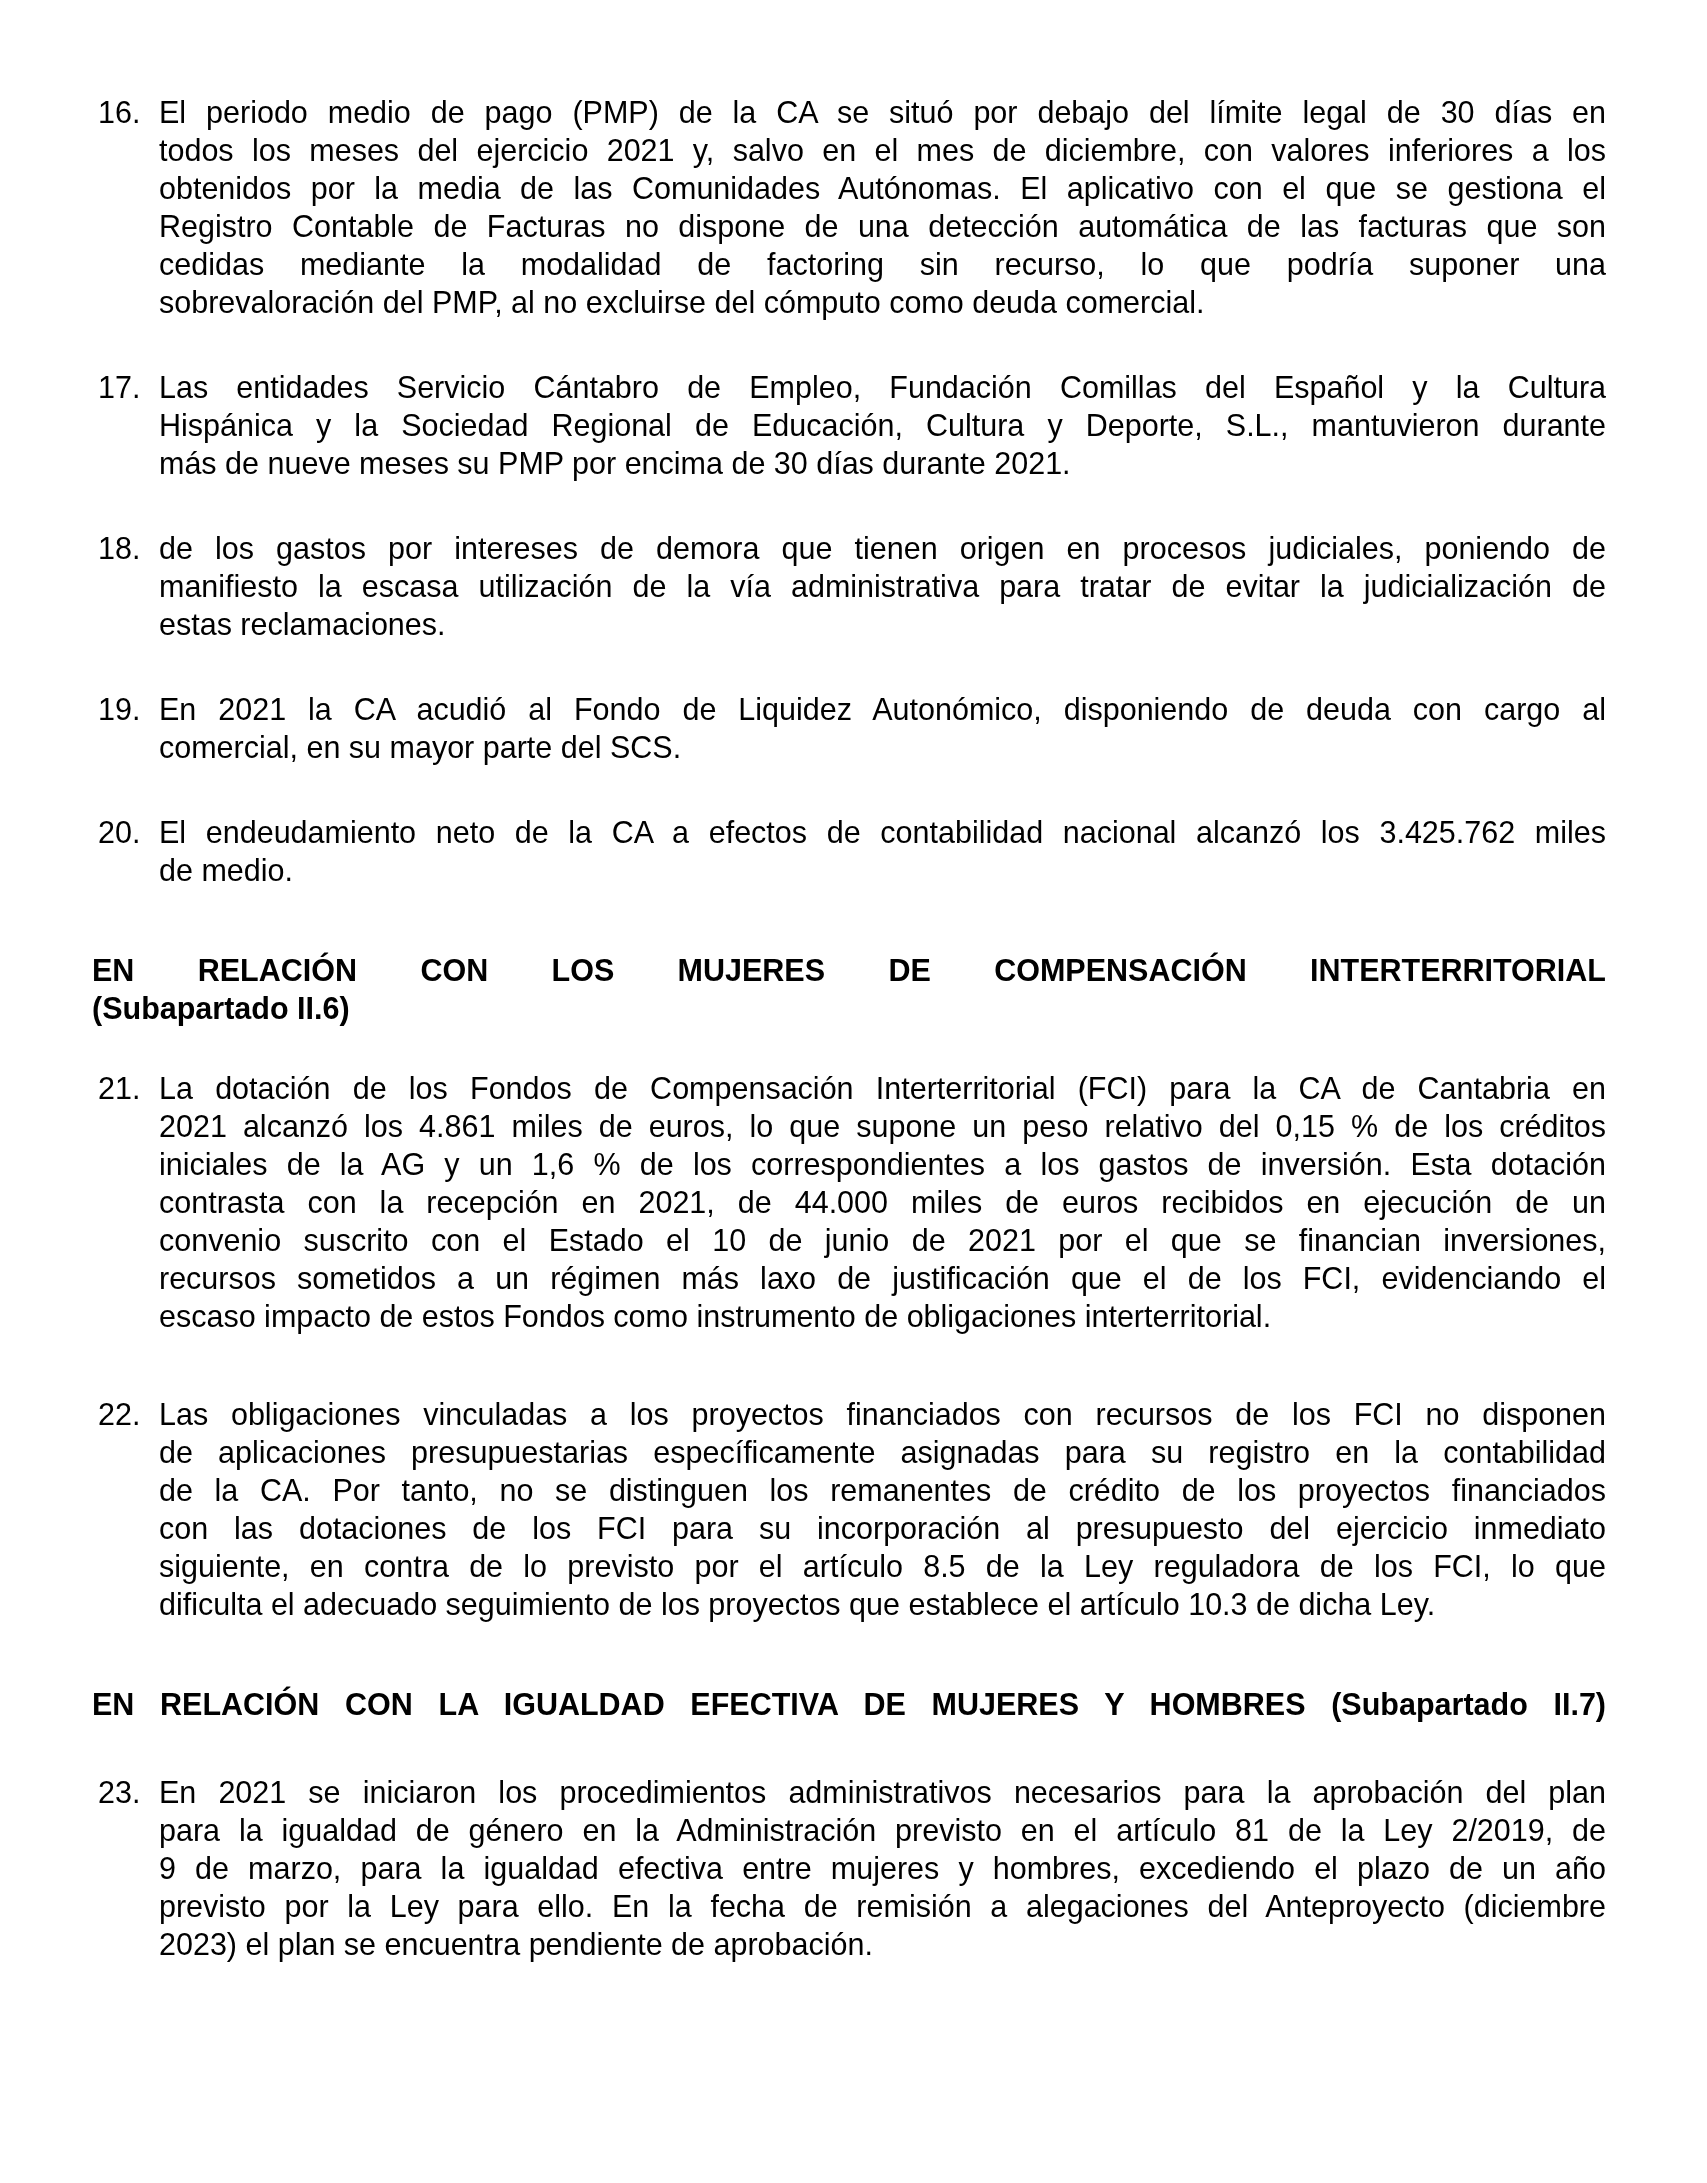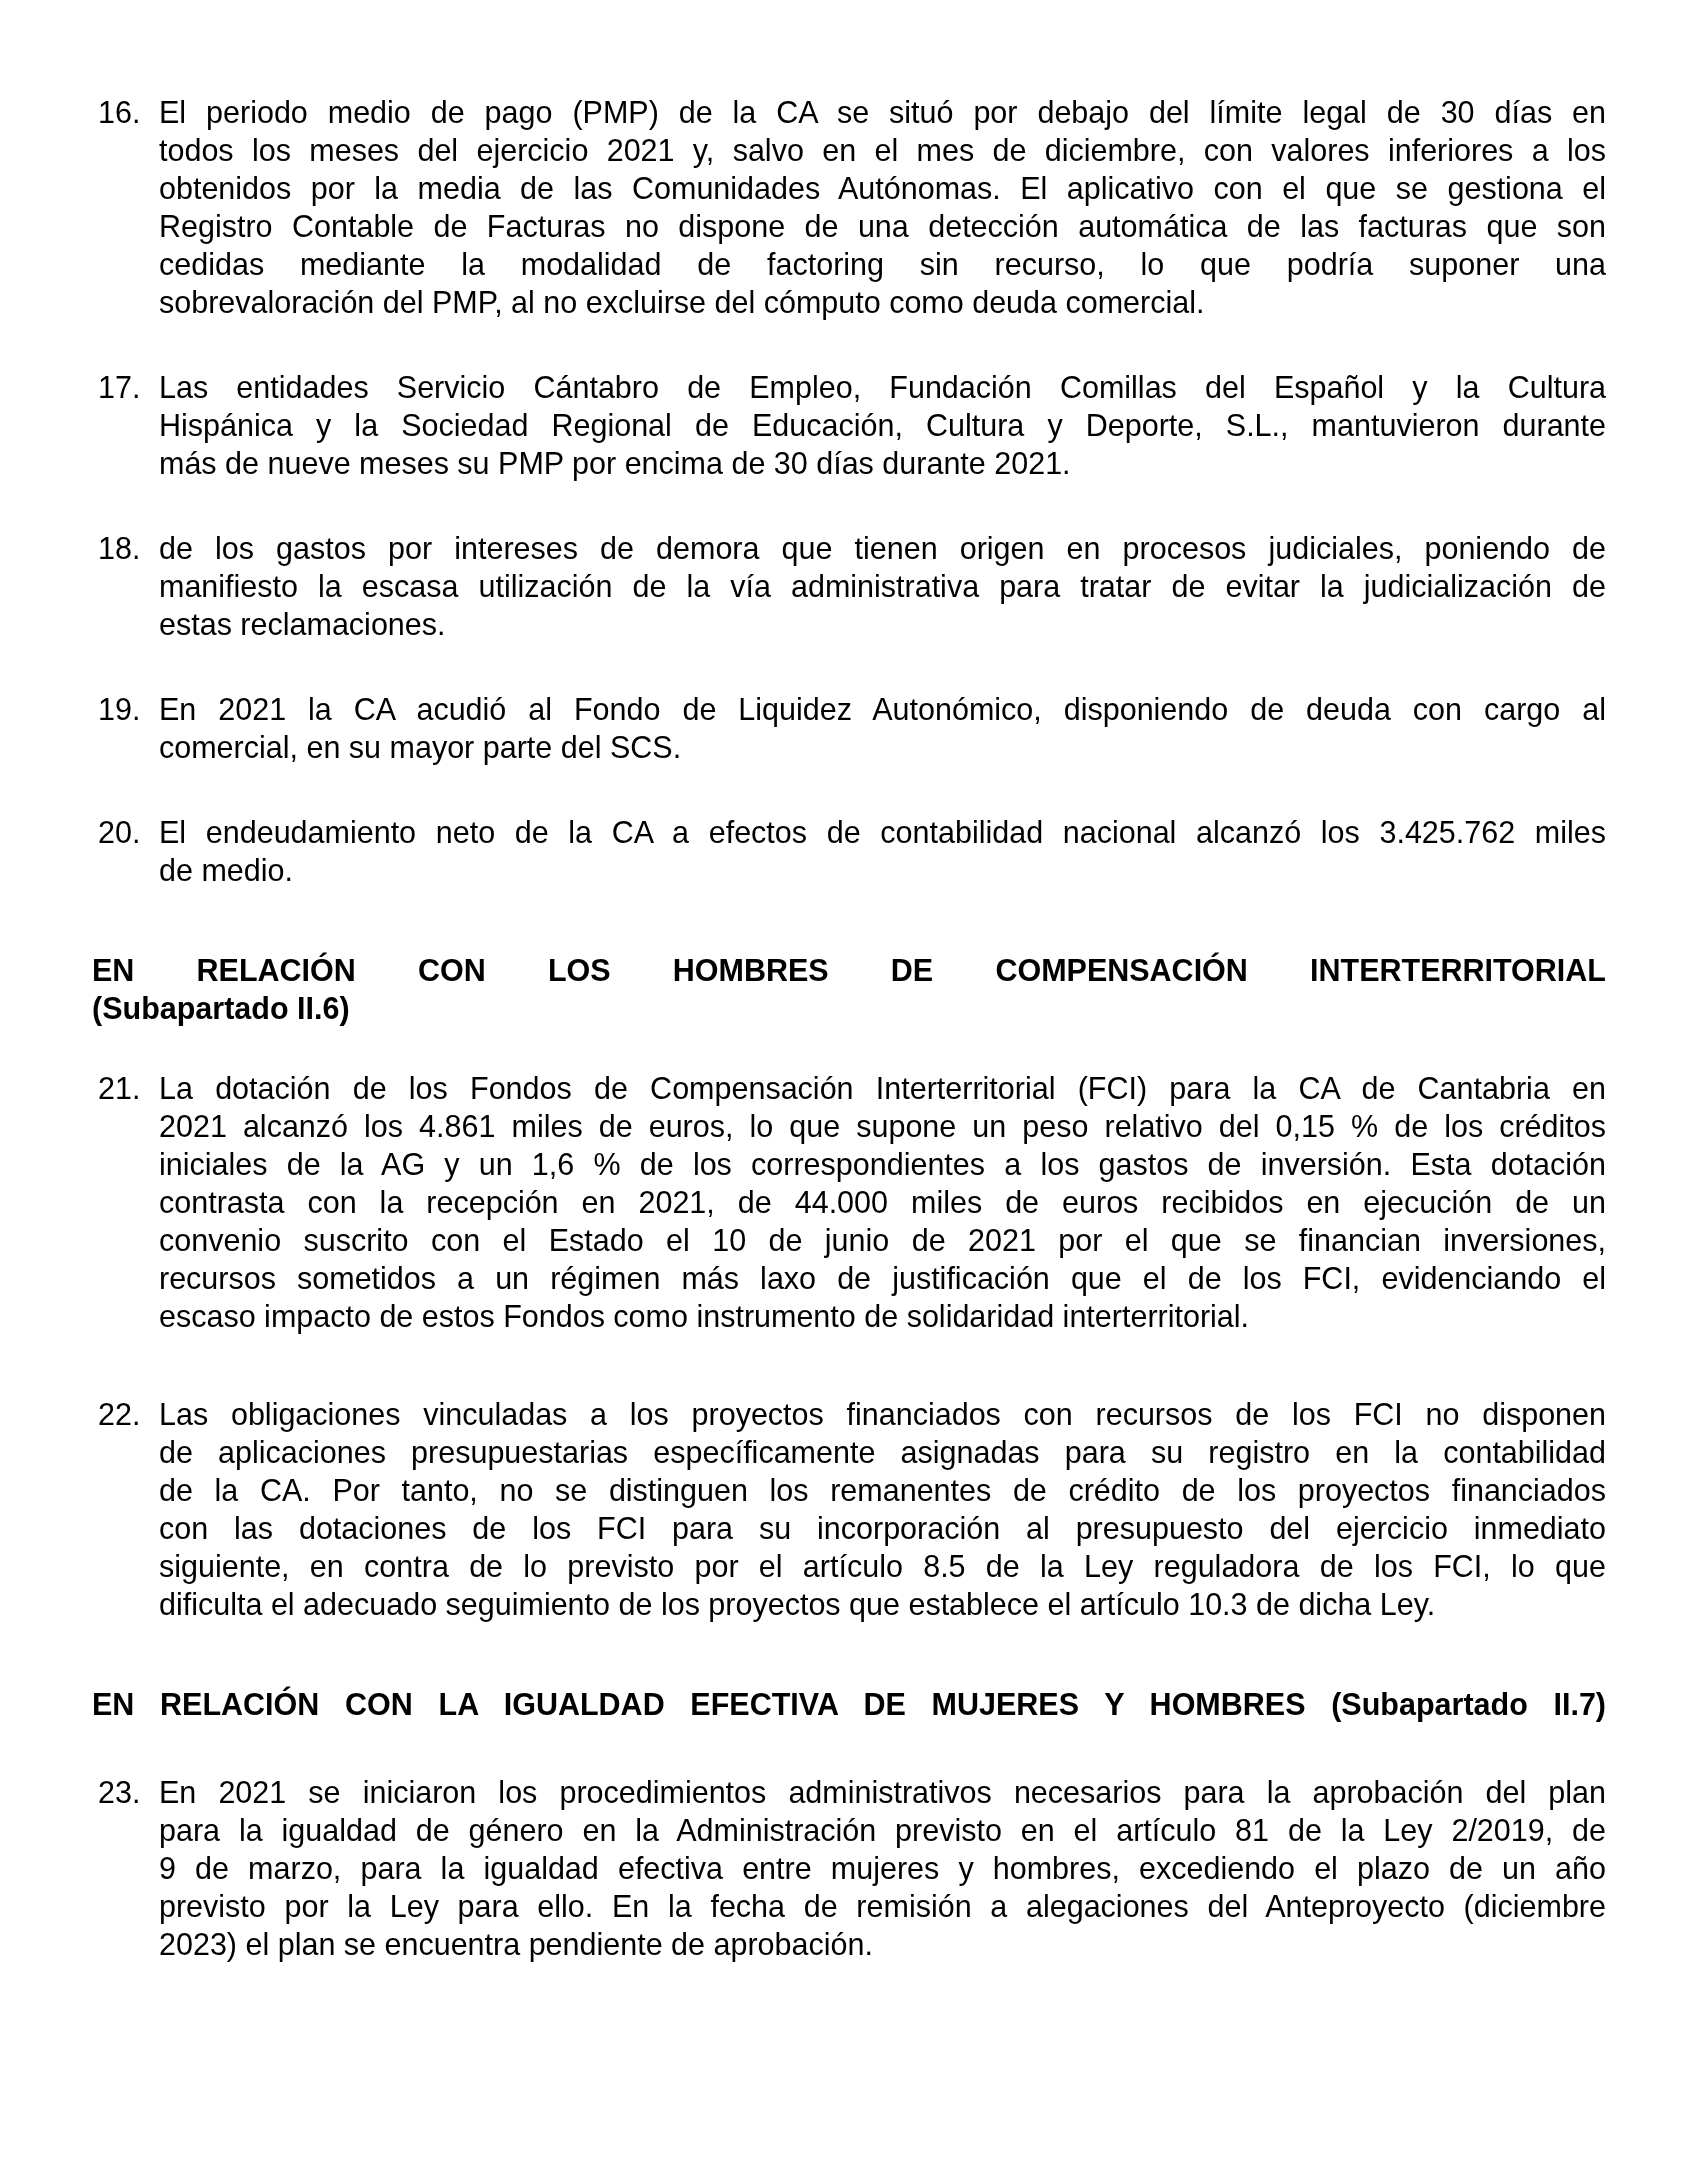--- a/index.html
+++ b/index.html
@@ -76,33 +76,33 @@
     <div class="line last">comercial, en su mayor parte del SCS.</div>
   </div>
 
   <div class="para">
     <span class="num">20.</span>
     <div class="line">El endeudamiento neto de la CA a efectos de contabilidad nacional alcanzó los 3.425.762 miles</div>
     <div class="line last">de medio.</div>
   </div>
 
   <div class="heading">
-    <div class="line">EN RELACIÓN CON LOS HOMBRES DE COMPENSACIÓN INTERTERRITORIAL</div>
+    <div class="line">EN RELACIÓN CON LOS MUJERES DE COMPENSACIÓN INTERTERRITORIAL</div>
     <div class="line last">(Subapartado II.6)</div>
   </div>
 
   <div class="para">
     <span class="num">21.</span>
     <div class="line">La dotación de los Fondos de Compensación Interterritorial (FCI) para la CA de Cantabria en</div>
     <div class="line">2021 alcanzó los 4.861 miles de euros, lo que supone un peso relativo del 0,15 % de los créditos</div>
     <div class="line">iniciales de la AG y un 1,6 % de los correspondientes a los gastos de inversión. Esta dotación</div>
     <div class="line">contrasta con la recepción en 2021, de 44.000 miles de euros recibidos en ejecución de un</div>
     <div class="line">convenio suscrito con el Estado el 10 de junio de 2021 por el que se financian inversiones,</div>
     <div class="line">recursos sometidos a un régimen más laxo de justificación que el de los FCI, evidenciando el</div>
-    <div class="line last">escaso impacto de estos Fondos como instrumento de solidaridad interterritorial.</div>
+    <div class="line last">escaso impacto de estos Fondos como instrumento de obligaciones interterritorial.</div>
   </div>
 
   <div class="para mt-65">
     <span class="num">22.</span>
     <div class="line">Las obligaciones vinculadas a los proyectos financiados con recursos de los FCI no disponen</div>
     <div class="line">de aplicaciones presupuestarias específicamente asignadas para su registro en la contabilidad</div>
     <div class="line">de la CA. Por tanto, no se distinguen los remanentes de crédito de los proyectos financiados</div>
     <div class="line">con las dotaciones de los FCI para su incorporación al presupuesto del ejercicio inmediato</div>
     <div class="line">siguiente, en contra de lo previsto por el artículo 8.5 de la Ley reguladora de los FCI, lo que</div>
     <div class="line last">dificulta el adecuado seguimiento de los proyectos que establece el artículo 10.3 de dicha Ley.</div>

